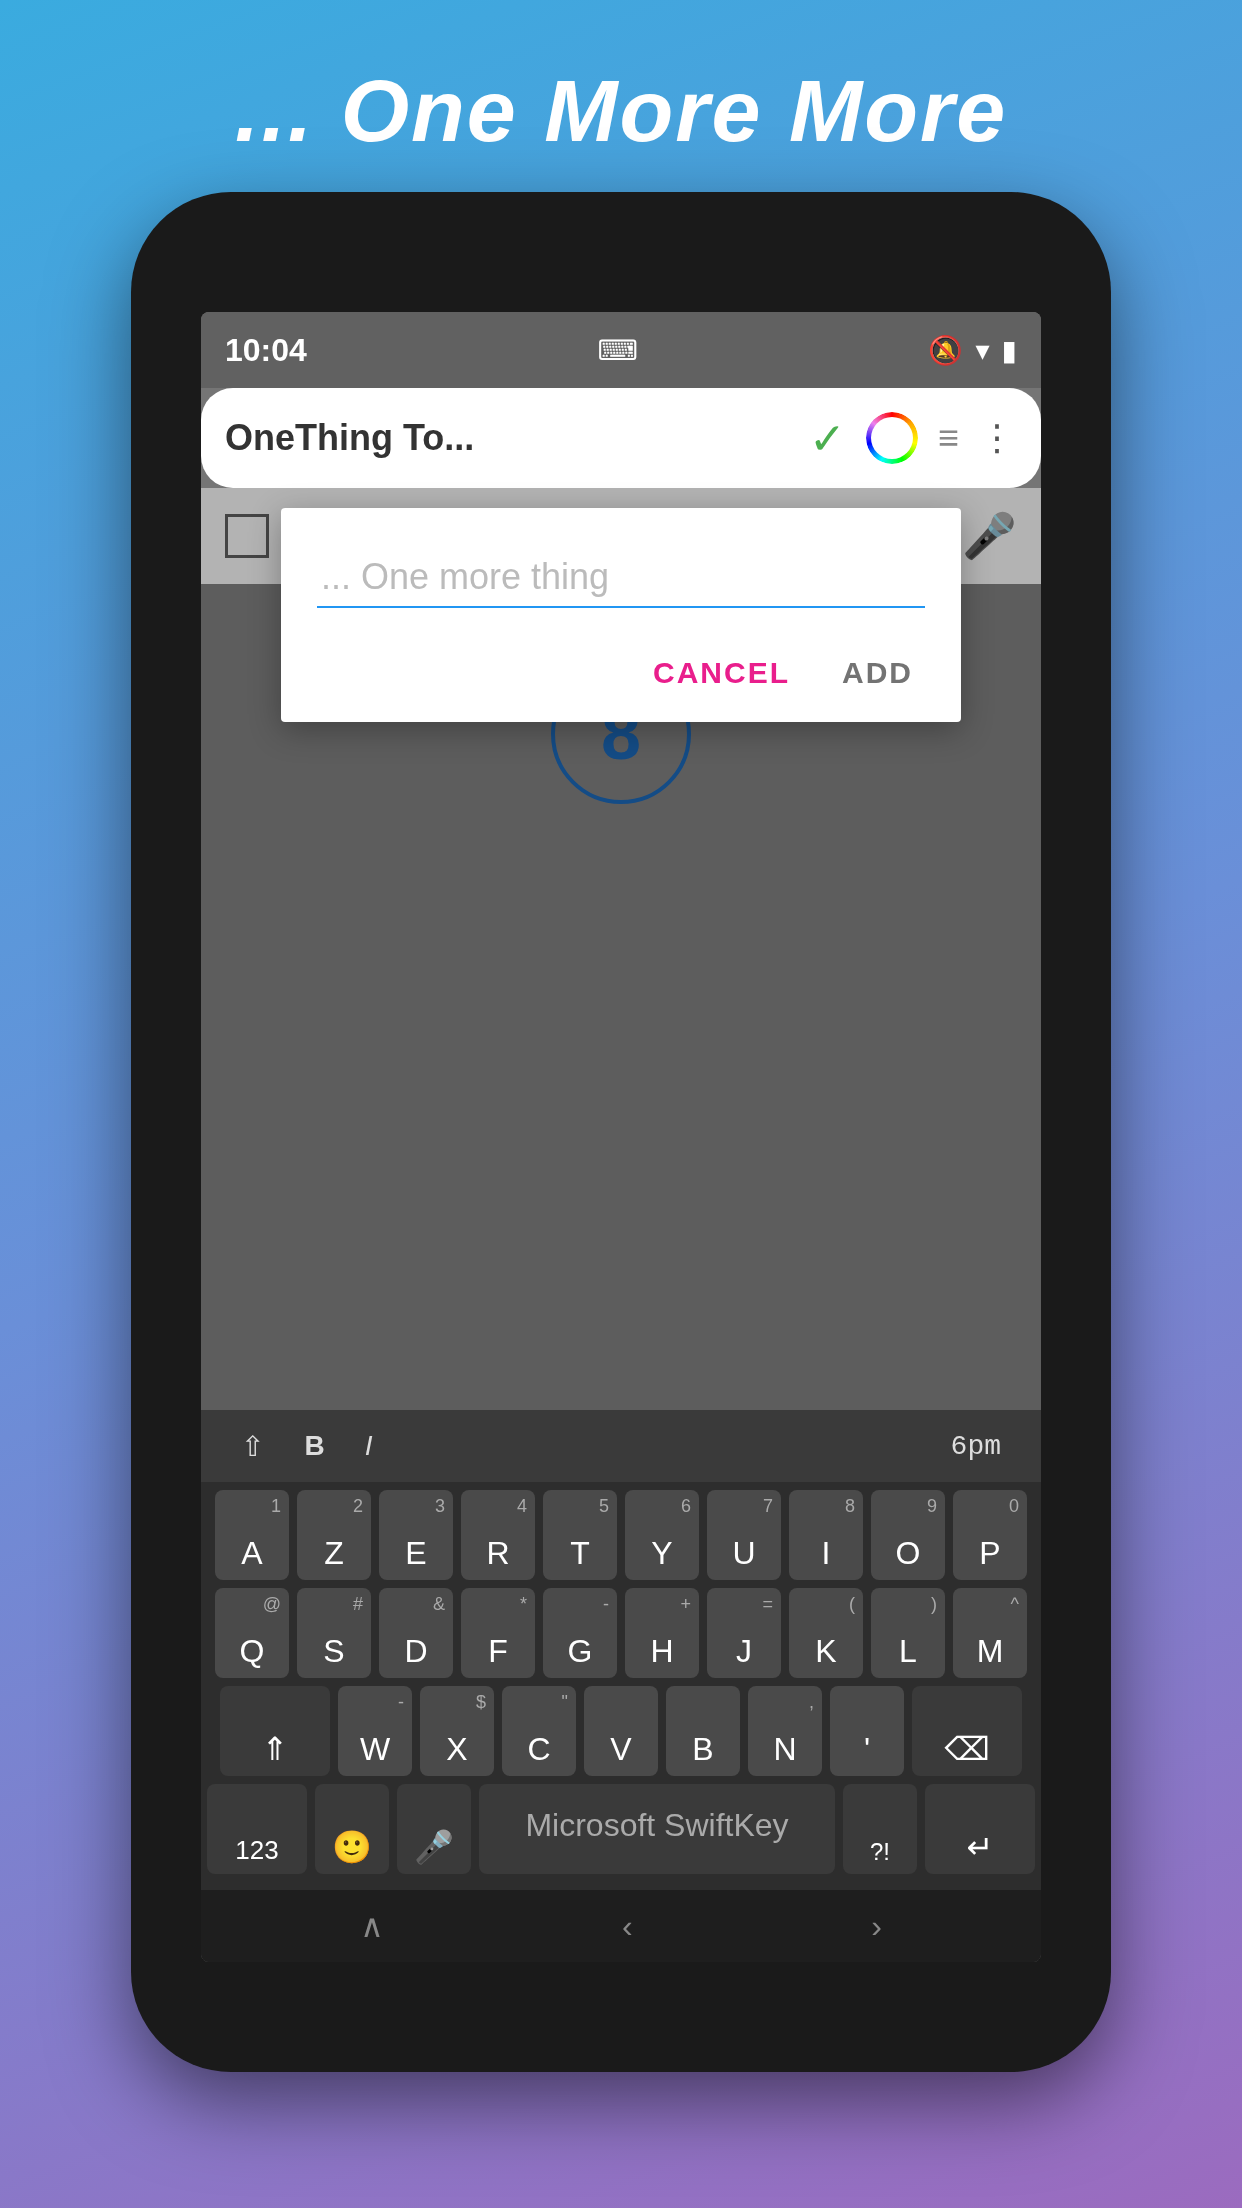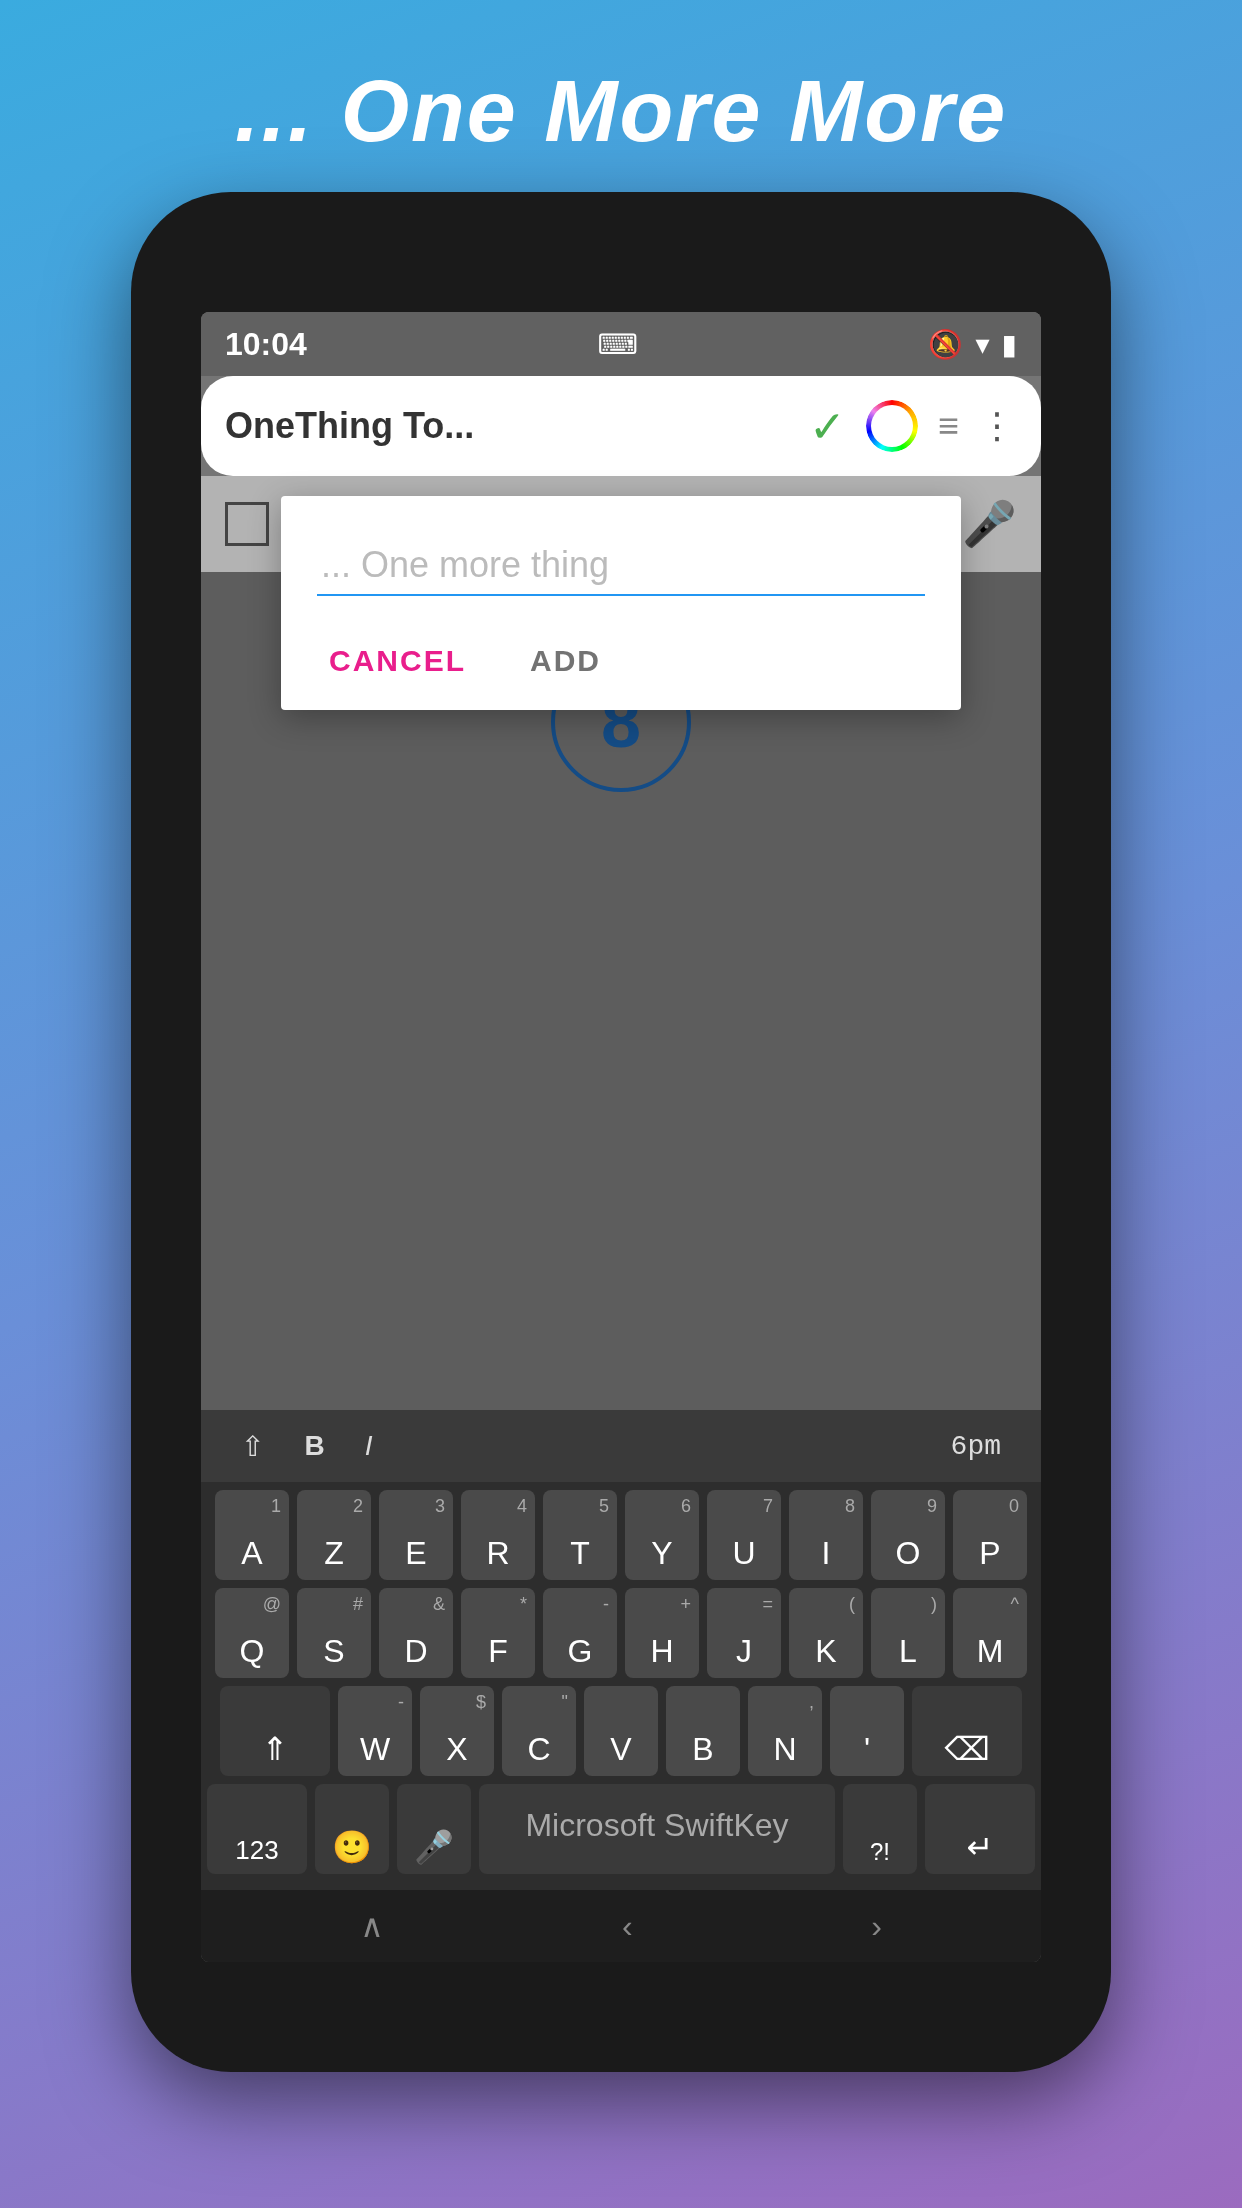--- a/index.html
+++ b/index.html
@@ -54,21 +54,21 @@
       border-radius: 8px;
       overflow: hidden;
       position: relative;
       display: flex;
       flex-direction: column;
     }
 
     
     .status-bar {
       background: #616161;
-      height: 64px;
+      height: 76px;
       display: flex;
       align-items: center;
       justify-content: space-between;
       padding: 0 24px;
       flex-shrink: 0;
     }
     .status-time {
       color: white;
       font-size: 32px;
       font-weight: bold;
@@ -190,21 +190,22 @@
       font-size: 36px;
       color: #aaa;
       padding: 8px 4px;
       outline: none;
       background: transparent;
       margin-bottom: 40px;
     }
     .dialog-input::placeholder { color: #bbb; }
     .dialog-buttons {
       display: flex;
-      gap: 40px;
+      justify-content: flex-end;
+      gap: 28px;
     }
     .dialog-btn {
       font-size: 30px;
       font-weight: bold;
       letter-spacing: 2px;
       border: none;
       background: transparent;
       cursor: pointer;
       padding: 8px 12px;
     }

